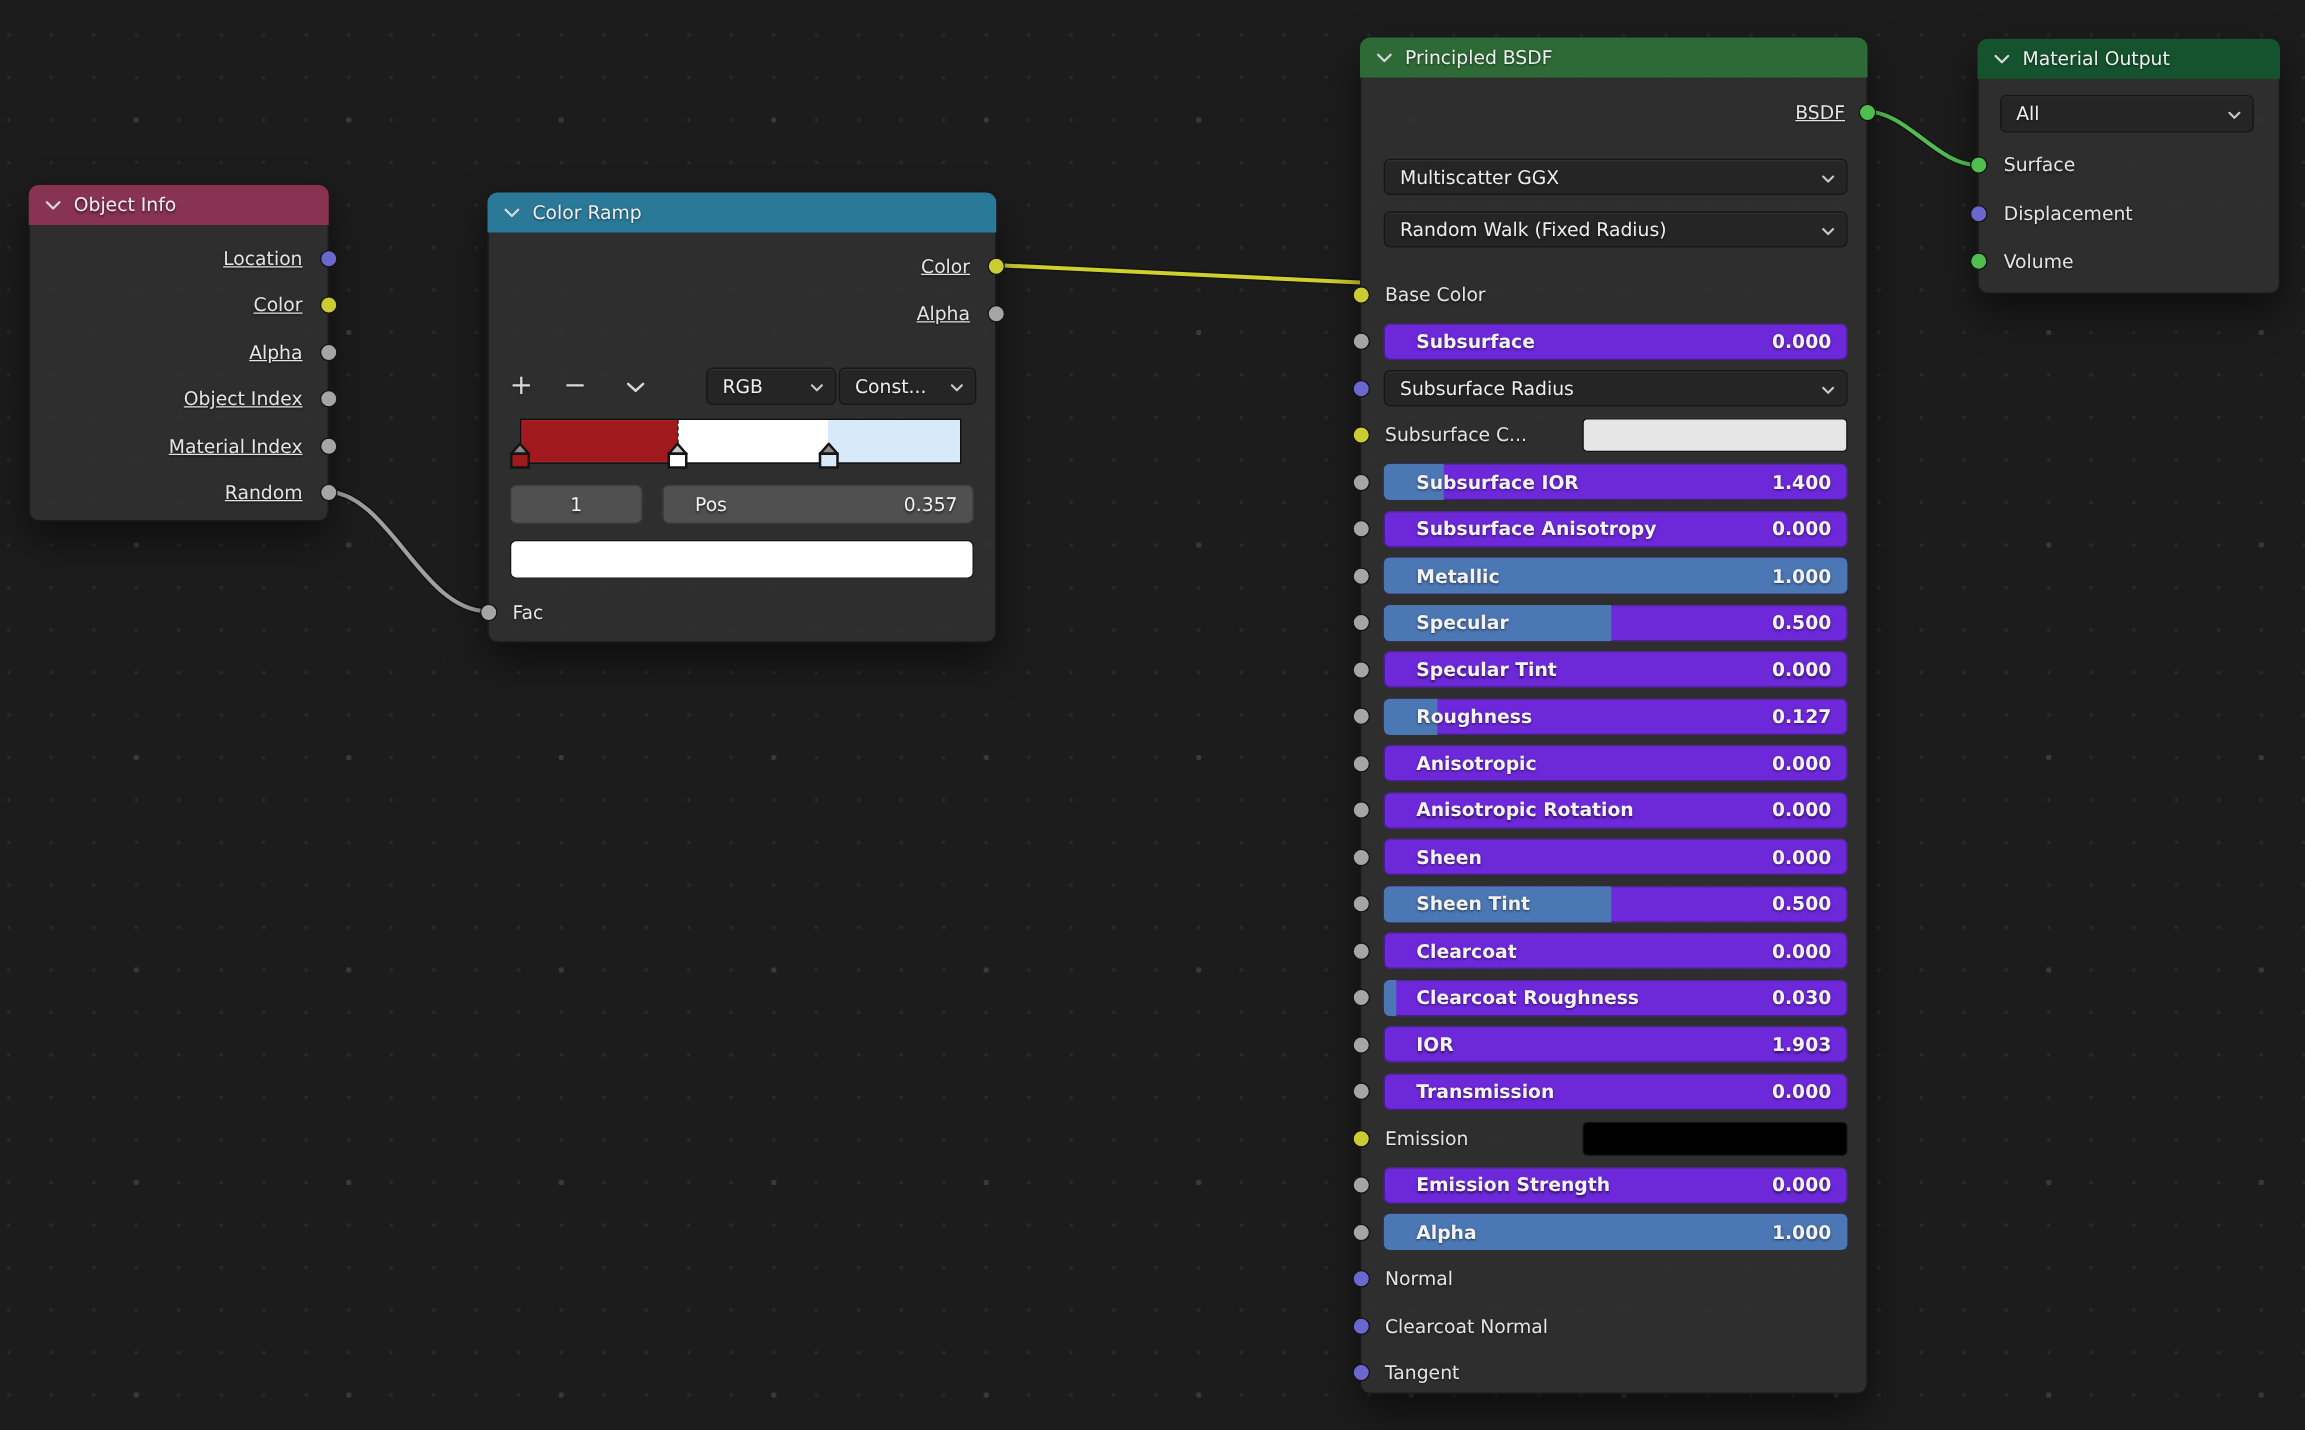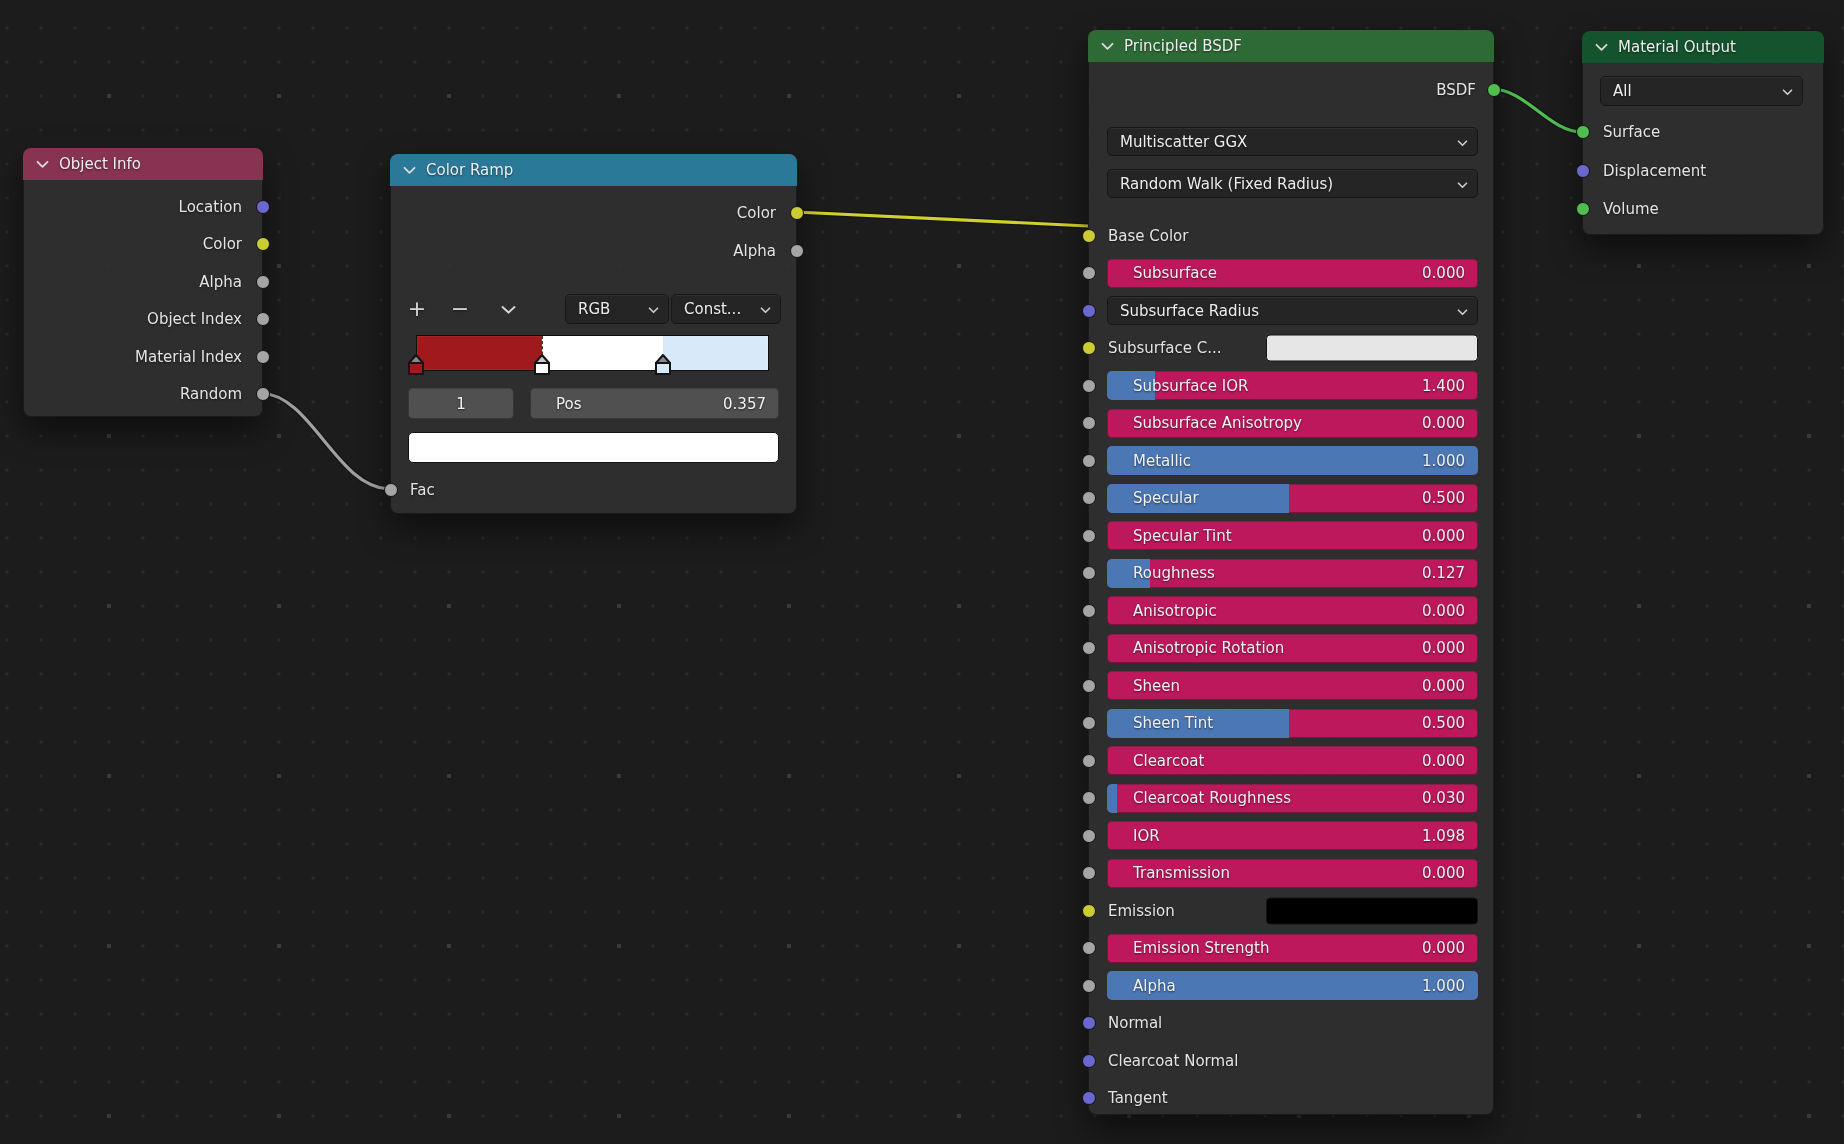--- a/index.html
+++ b/index.html
@@ -26,35 +26,36 @@
   }
   .header{
     position:absolute;left:-1px;right:-1px;top:-1px;height:32px;
     border-radius:8px 8px 0 0;display:flex;align-items:center;gap:10px;
     padding:0 13px;font-size:15px;color:#efefef;
     text-shadow:0 1px 2px rgba(0,0,0,0.55);box-sizing:border-box;
   }
   .chev svg{display:block;}
   .rows{position:absolute;left:0;right:0;}
   .row{position:relative;height:37.5px;display:flex;align-items:center;box-sizing:border-box;}
-  .row.r-right{justify-content:flex-end;padding-right:20px;}
+  .row.r-right{justify-content:flex-end;padding-right:20px;text-decoration:underline;}
   .row.r-left{padding-left:19px;}
   .row .label{font-size:15px;text-shadow:0 1px 2px rgba(0,0,0,0.55);white-space:nowrap;}
 
   .socket{
     position:absolute;width:14px;height:14px;border-radius:50%;
     border:1.5px solid #131313;box-sizing:border-box;top:50%;margin-top:-7px;z-index:3;
   }
   .socket.in{left:-7.5px;}
   .socket.out{right:-7.5px;}
 
   .slider{
     position:relative;flex:1;height:29px;margin:0 15px 0 18px;
-    background:#be185d;border-radius:5px;overflow:hidden;
+    background:#6d28d9;border-radius:5px;overflow:hidden;
     box-shadow:inset 0 1px 0 rgba(255,255,255,0.05), inset 0 0 0 1px rgba(0,0,0,0.3);
+    font-weight:bold;
   }
   .slider .fill{position:absolute;left:0;top:0;bottom:0;background:#4b77b4;}
   .slider .s-label{position:absolute;left:26px;top:50%;transform:translateY(-50%);font-size:15px;color:#f2f2f2;text-shadow:0 1px 2px rgba(0,0,0,0.6);white-space:nowrap;}
   .slider .s-value{position:absolute;right:13px;top:50%;transform:translateY(-50%);font-size:15px;color:#f2f2f2;text-shadow:0 1px 2px rgba(0,0,0,0.6);}
 
   .dd{
     position:relative;height:29px;background:#252525;border:1px solid #161616;
     border-radius:5px;box-shadow:inset 0 1px 0 rgba(255,255,255,0.05);
     display:flex;align-items:center;padding:0 12px;font-size:15px;box-sizing:border-box;
     color:#ededed;text-shadow:0 1px 2px rgba(0,0,0,0.5);white-space:nowrap;overflow:hidden;
@@ -363,21 +364,21 @@
             <div class="fill" style="width: 2.8%;"></div>
             <span class="s-label">Clearcoat Roughness</span>
             <span class="s-value">0.030</span>
           </div>
           <span class="socket in" style="background: rgb(165, 165, 165);"></span>
         </div>
         <div class="row">
           <div class="slider">
             <div class="fill" style="width: 0%;"></div>
             <span class="s-label">IOR</span>
-            <span class="s-value">1.098</span>
+            <span class="s-value">1.903</span>
           </div>
           <span class="socket in" style="background: rgb(165, 165, 165);"></span>
         </div>
         <div class="row">
           <div class="slider">
             <div class="fill" style="width: 0%;"></div>
             <span class="s-label">Transmission</span>
             <span class="s-value">0.000</span>
           </div>
           <span class="socket in" style="background: rgb(165, 165, 165);"></span>

